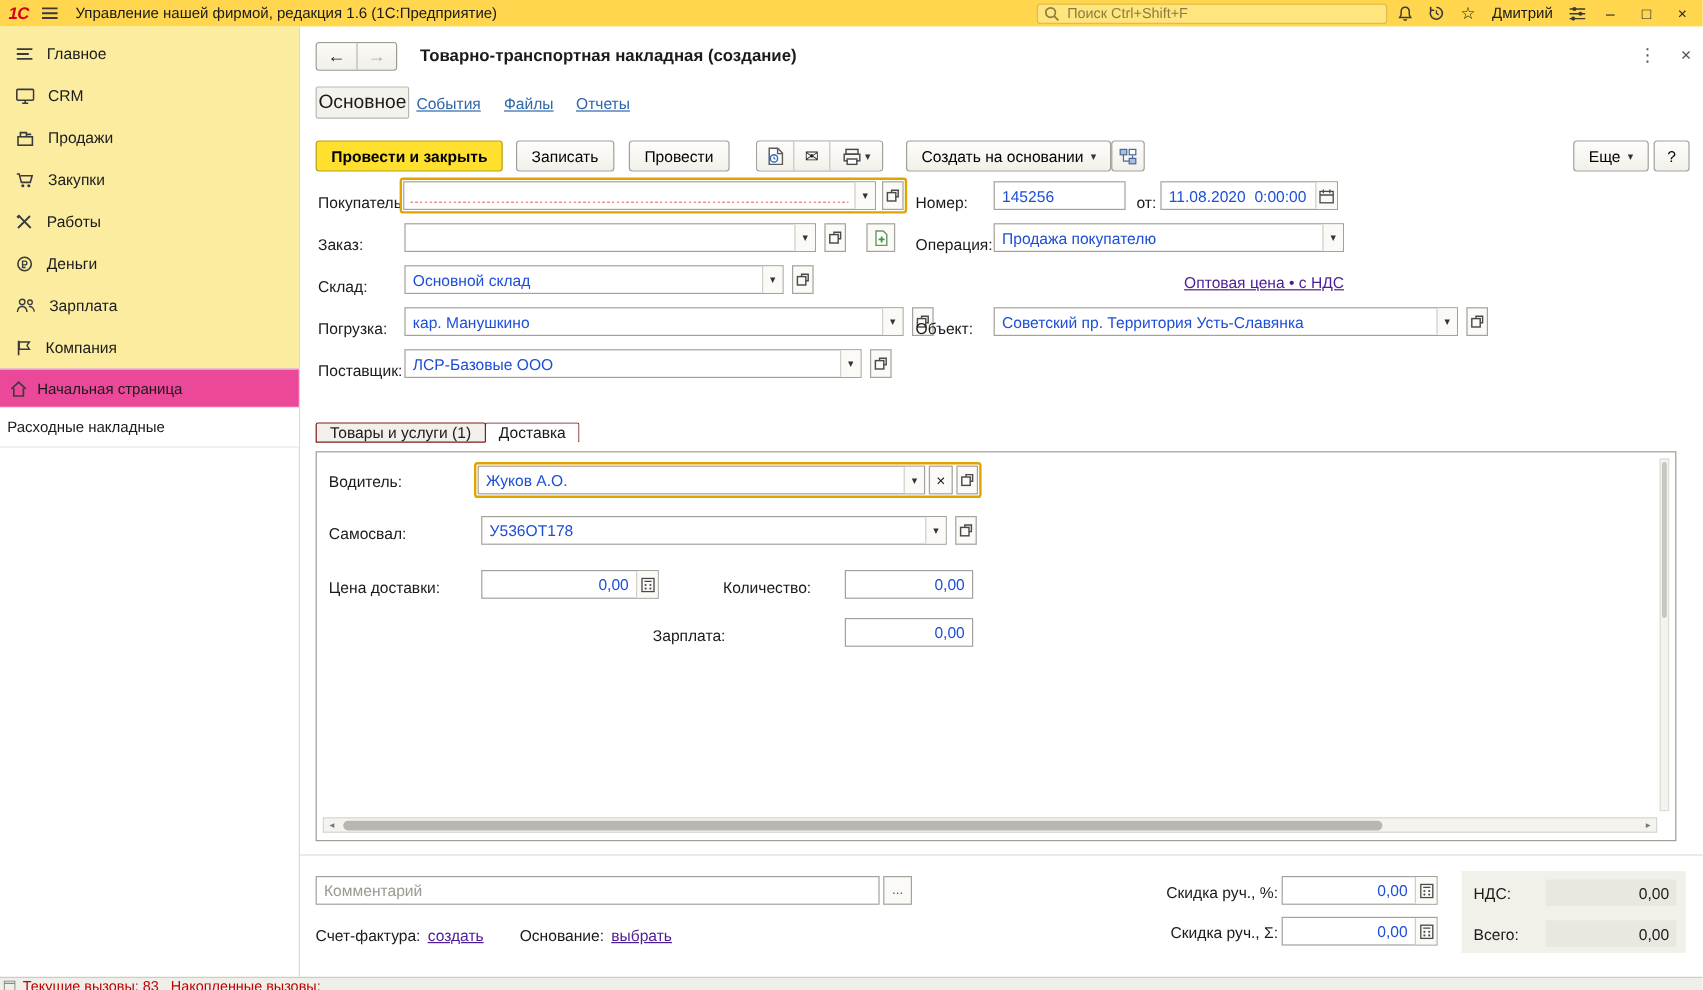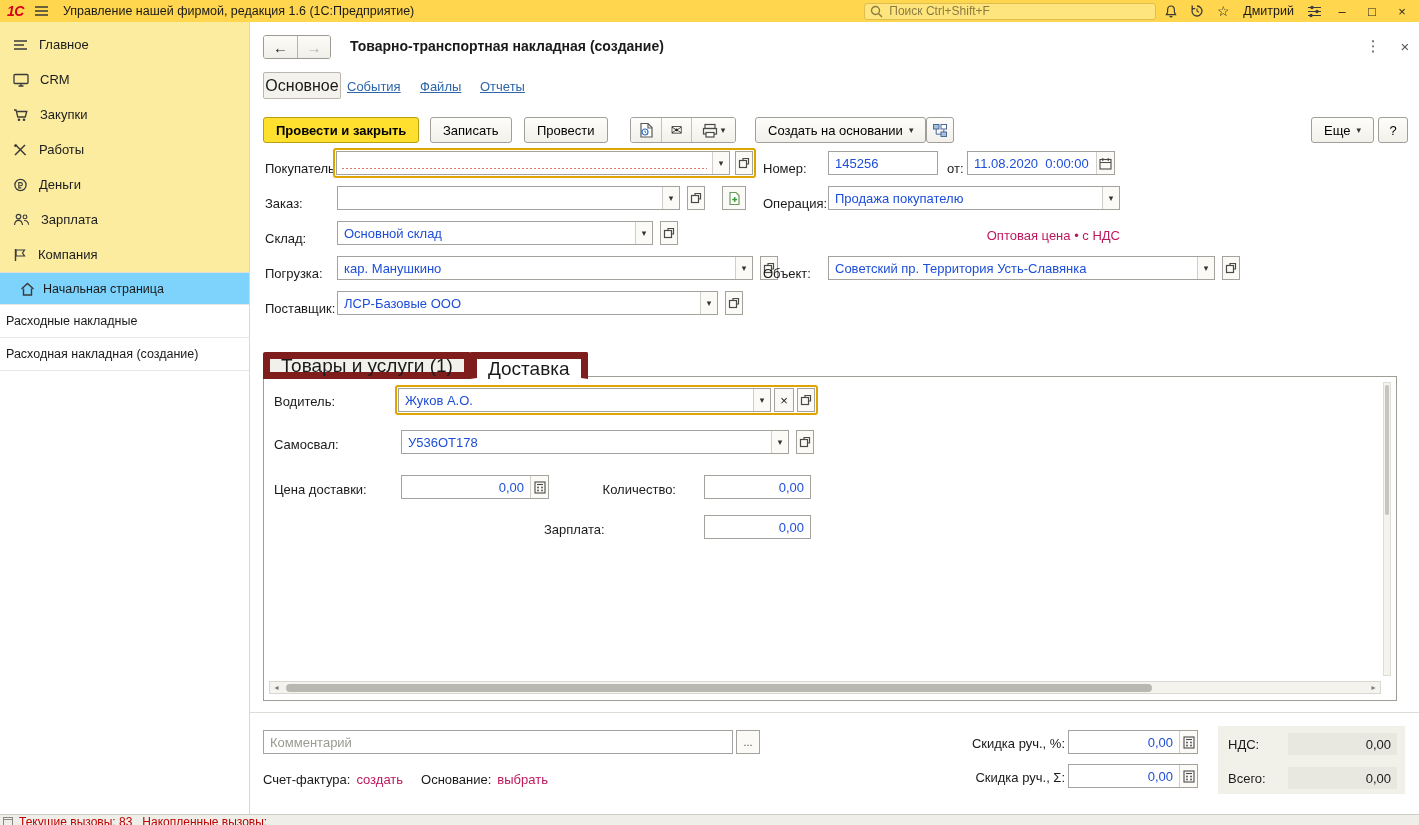--- a/index.html
+++ b/index.html
@@ -17,21 +17,21 @@
   .tb-search input::placeholder{color:#8a7b42;opacity:1}
   .tb-user{font-size:12.5px;margin:0 5px;cursor:pointer;white-space:nowrap}
   .tb-win{width:26px;height:20px;display:flex;align-items:center;justify-content:center;font-size:13px;color:#222;cursor:pointer}
   .glyph{font-size:14px;color:#222;line-height:1}
   
   .sidebar{position:absolute;top:22px;left:0;width:250px;height:792px;background:#fff;border-right:1px solid #d8d7d1}
   .side-yellow{background:#fbecA0;padding-top:5px}
   .snav{height:35px;display:flex;align-items:center;padding-left:13px;gap:11px;cursor:pointer}
   .snav .lbl{font-size:13px;color:#1c1c1c}
   .spage{height:33px;display:flex;align-items:center;padding-left:6px;gap:8px;border-bottom:1px solid #e7e6e1;cursor:pointer;font-size:12.5px;background:#fff}
-  .spage.first{background:#7dd3fc;border-top:1px solid #e0dfd8;padding-left:20px}
+  .spage.first{background:#ec4899;border-top:1px solid #e0dfd8;padding-left:8px}
   
   .main{position:absolute;top:22px;left:250px;width:1169px;height:792px;background:#fff}
   .navgrp{display:flex;border:1px solid #9b9a94;border-radius:3px;overflow:hidden}
   .navbtn{width:33px;height:22px;display:flex;align-items:center;justify-content:center;background:linear-gradient(#fcfbf8,#f1efe8);font-size:15px;cursor:pointer}
   .navbtn+.navbtn{border-left:1px solid #b5b4ae}
   .navbtn.disabled{color:#b3b2ac;cursor:default}
   .doc-title{font-weight:bold;font-size:14px;white-space:nowrap}
   .winicon{font-size:15px;color:#555;cursor:pointer;width:20px;height:20px;display:flex;align-items:center;justify-content:center}
   .tabbox{border:1px solid #b9b7b0;background:#f4f2ec;border-radius:2px;display:flex;align-items:center;justify-content:center;font-size:16px;cursor:pointer}
   .linktab{color:#2d66a9;text-decoration:underline;cursor:pointer;font-size:13px;white-space:nowrap}
@@ -46,23 +46,23 @@
   .combo{position:absolute;display:flex;align-items:center;height:24px}
   .cbox{display:flex;align-items:stretch;height:24px;border:1px solid #a3a29c;background:#fff;flex:0 0 auto}
   .cbox input{border:none;outline:none;background:transparent;padding:0 6px;font:13px "Liberation Sans",sans-serif;width:100%;min-width:0;color:#1d4ed8}
   .cbox input::placeholder{color:#9a9992;opacity:1}
   .cbox input.num{text-align:right}
   .dd{width:17px;display:flex;align-items:center;justify-content:center;border-left:1px solid #cfcec8;background:#fbfaf7;cursor:pointer;flex:0 0 auto}
   .iseg{width:18px;display:flex;align-items:center;justify-content:center;border-left:1px solid #cfcec8;background:#fbfaf7;cursor:pointer;flex:0 0 auto}
   .sqbtn{width:18px;height:24px;border:1px solid #a3a29c;background:#fbfaf7;display:flex;align-items:center;justify-content:center;margin-left:7px;cursor:pointer;flex:0 0 auto}
   .goldwrap{position:absolute;display:flex;align-items:center;border:2px solid #e0a400;border-radius:3px;padding:1px;background:#fff}
   .req input{background-image:repeating-linear-gradient(to right,#dd7668 0 2px,transparent 2px 4px);background-size:calc(100% - 10px) 1px;background-repeat:no-repeat;background-position:5px calc(100% - 5px)}
-  .link{color:#be185d;cursor:pointer;font-size:13px;white-space:nowrap}
+  .link{color:#4c1d95;text-decoration:underline;cursor:pointer;font-size:13px;white-space:nowrap}
   .dtab{position:absolute;display:flex;align-items:flex-end;z-index:3}
-  .dtab .tab{height:27px;display:flex;align-items:center;padding:0 11px;border:7px solid #7f1d1d;background:#f2f0ea;font-size:19px;cursor:pointer;border-radius:2px 2px 0 0}
+  .dtab .tab{height:17px;display:flex;align-items:center;padding:0 11px;border:1px solid #7f1d1d;background:#f2f0ea;font-size:13px;cursor:pointer;border-radius:2px 2px 0 0}
   .dtab .tab.active{background:#fff;border-bottom:1px solid #fff}
   .dtab .tab+.tab{margin-left:-1px}
   .panel{position:absolute;border:1px solid #9e9d96;background:#fff;z-index:2}
   .hscroll{position:absolute;height:13px;background:#f4f3ee;border:1px solid #d8d7d1;display:flex;align-items:center;justify-content:space-between}
   .hthumb{position:absolute;top:2px;height:8px;background:#b9b7b1;border-radius:4px}
   .sarrow{width:13px;height:11px;display:flex;align-items:center;justify-content:center;font-size:8px;color:#777;cursor:pointer}
   .vscroll{position:absolute;width:8px;background:#f4f3ee;border:1px solid #ddDCd6}
   .vthumb{position:absolute;left:1px;width:4px;background:#c6c5bf;border-radius:2px}
   .roval{position:absolute;height:22px;background:#e8e7e0;display:flex;align-items:center;justify-content:flex-end;padding:0 6px;font-size:13px}
   .totbox{position:absolute;background:#f1f0e9}
@@ -133,20 +133,29 @@
           <svg width="16" height="14">
             <rect x="1" y="1.5" width="14" height="9" rx="1" fill="none" stroke="#3a3a3a" stroke-width="1.3"></rect>
             <path d="M5.5 13h5M8 10.5V13" stroke="#3a3a3a" stroke-width="1.3"></path>
           </svg>
         </span>
       <span class="lbl">CRM</span>
     </div>
     <div class="snav">
       <span>
           <svg width="16" height="14">
+            <rect x="2" y="6" width="12" height="7" fill="none" stroke="#3a3a3a" stroke-width="1.3"></rect>
+            <path d="M4 6V2.5h5V6M9 4h4" fill="none" stroke="#3a3a3a" stroke-width="1.3"></path>
+          </svg>
+        </span>
+      <span class="lbl">Продажи</span>
+    </div>
+    <div class="snav">
+      <span>
+          <svg width="16" height="14">
             <path d="M1 2h2l1.8 7h7.4l1.6-5.5H4.2" fill="none" stroke="#3a3a3a" stroke-width="1.3"></path>
             <circle cx="6" cy="11.8" r="1.3" fill="#3a3a3a"></circle>
             <circle cx="11" cy="11.8" r="1.3" fill="#3a3a3a"></circle>
           </svg>
         </span>
       <span class="lbl">Закупки</span>
     </div>
     <div class="snav">
       <span>
           <svg width="15" height="14">
@@ -190,23 +199,20 @@
     <span>
         <svg width="15" height="14">
           <path d="M1.5 7L7.5 1.5 13.5 7" fill="none" stroke="#3a3a3a" stroke-width="1.4"></path>
           <path d="M3.5 6.5V13h8V6.5" fill="none" stroke="#3a3a3a" stroke-width="1.4"></path>
         </svg>
       </span>
     <span>Начальная страница</span>
   </div>
   <div class="spage">
     <span>Расходные накладные</span>
-  </div>
-  <div class="spage">
-    <span>Расходная накладная (создание)</span>
   </div>
 </div>
 
 <div class="main">
 
   <div class="navgrp abs" style="left:13px;top:13px">
     <span class="navbtn">←</span>
     <span class="navbtn disabled">→</span>
   </div>
   <span class="doc-title abs" style="left:100px;top:16px">Товарно-транспортная накладная (создание)</span>
@@ -485,21 +491,21 @@
   <div class="combo" style="left:13px;top:708px">
     <div class="cbox" style="width:470px">
       <input placeholder="Комментарий" style="">
     </div>
   </div>
   <span class="sqbtn abs" style="left:486px;top:708px;width:24px;margin-left:0;font-size:11px;color:#555">...</span>
 
   <div class="abs" style="left:13px;top:750px;display:flex;align-items:center">
     <span>Счет-фактура:</span>
     <span class="link" style="margin-left:6px">создать</span>
-    <span style="margin-left:18px">Основание:</span>
+    <span style="margin-left:30px">Основание:</span>
     <span class="link" style="margin-left:6px">выбрать</span>
   </div>
 
   <span class="lab" style="left:700px;top:714px;width:115px;text-align:right">Скидка руч., %:</span>
   <div class="combo" style="left:818px;top:708px">
     <div class="cbox" style="width:130px">
       <input class="num" value="0,00" style="">
       <span class="iseg">
         <svg width="12" height="13">
             <rect x="1" y="1" width="10" height="11" fill="none" stroke="#4a4a4a" stroke-width="1.1"></rect>

